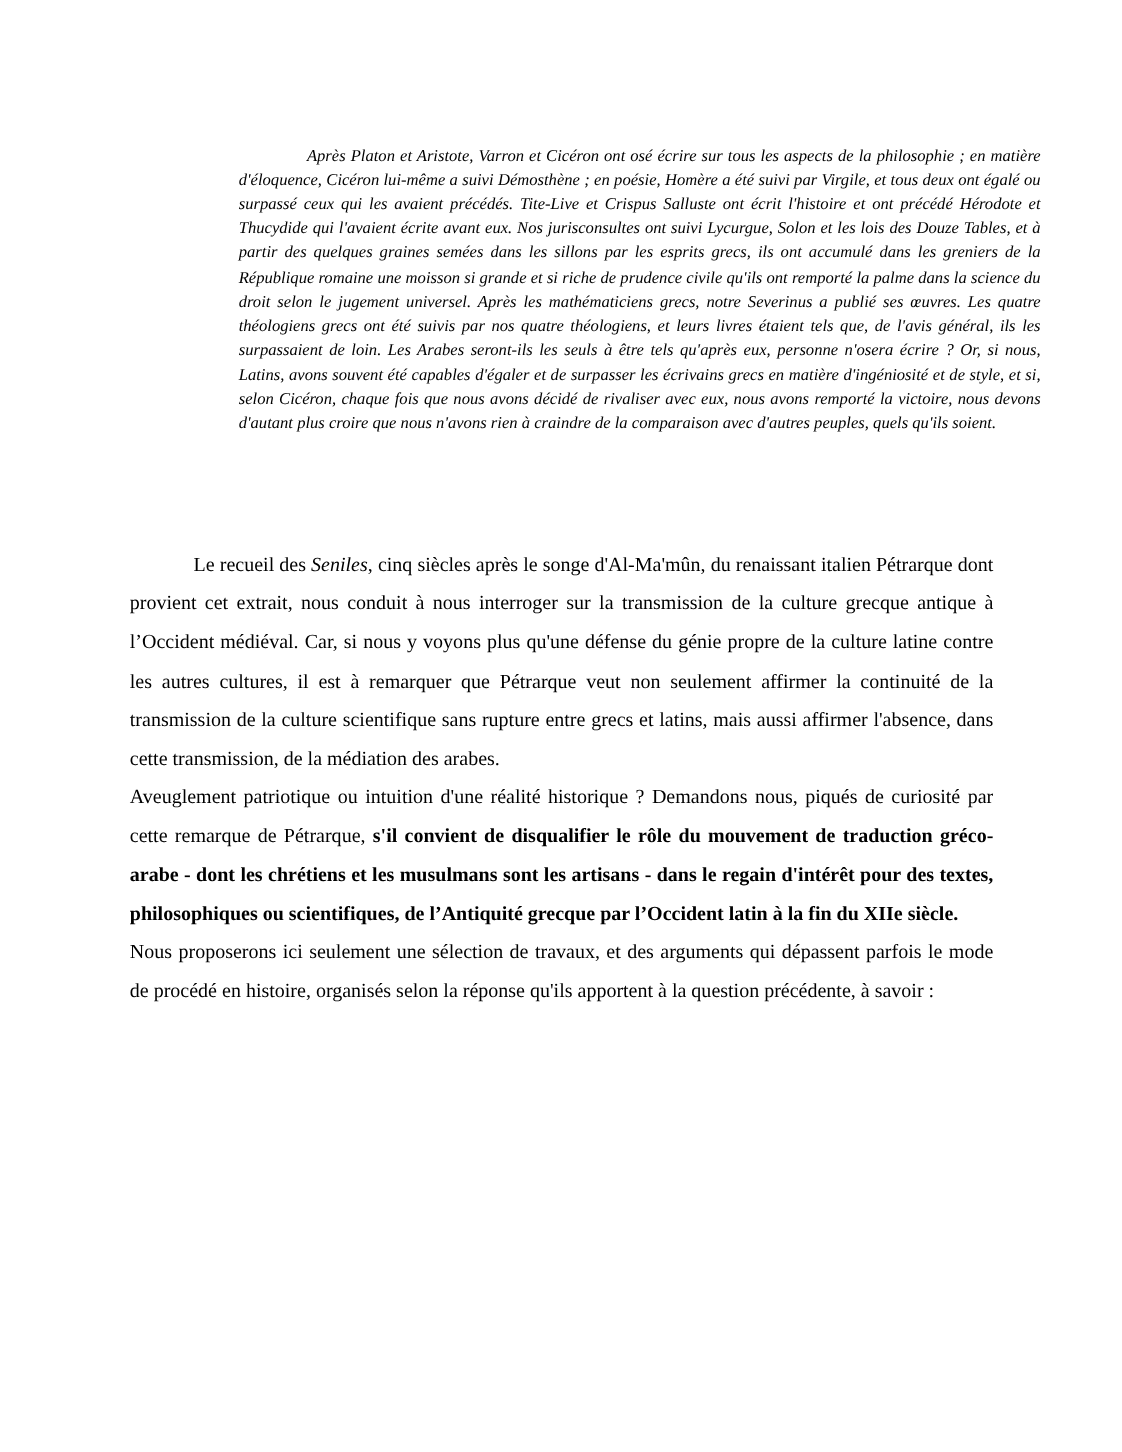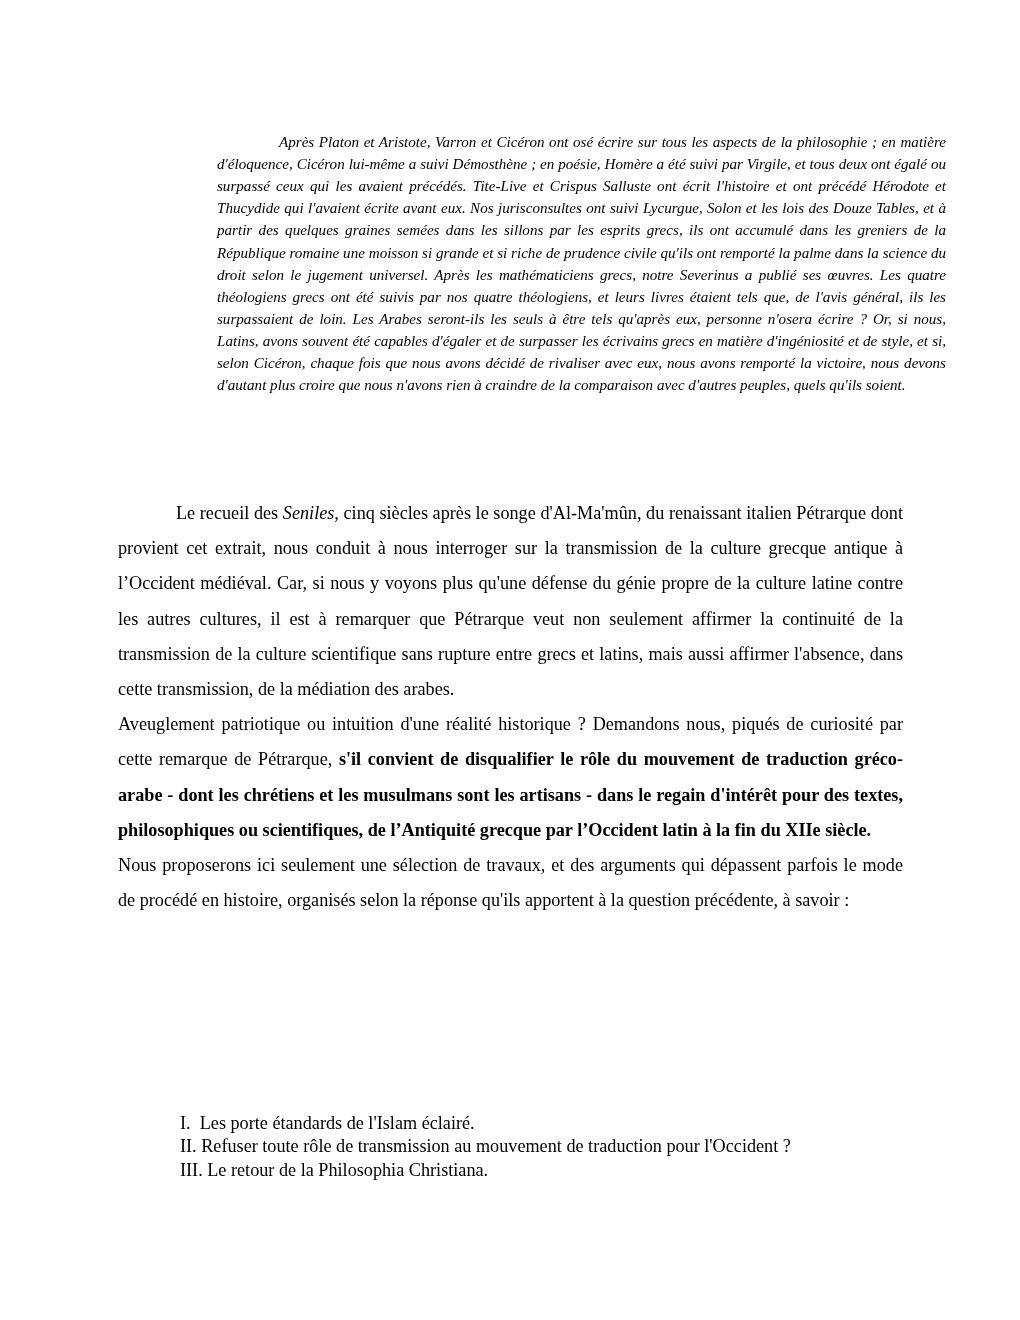--- a/index.html
+++ b/index.html
@@ -90,19 +90,14 @@
   <div class="body-block">
 
     <p class="indented"><span>Le recueil des </span><em>Seniles</em><span>, cinq siècles après le songe d'Al-Ma'mûn, du renaissant italien Pétrarque dont provient cet extrait, nous conduit à nous interroger sur la transmission de la culture grecque antique à l’Occident médiéval. Car, si nous y voyons plus qu'une défense du génie propre de la culture latine contre les autres cultures, il est à remarquer que Pétrarque veut non seulement affirmer la continuité de la transmission de la culture scientifique sans rupture entre grecs et latins, mais aussi affirmer l'absence, dans cette transmission, de la médiation des arabes.</span></p>
 
     <p><span>Aveuglement patriotique ou intuition d'une réalité historique ? Demandons nous, piqués de curiosité par cette remarque de Pétrarque, </span><strong>s'il convient de disqualifier le rôle du mouvement de traduction gréco-arabe - dont les chrétiens et les musulmans sont les artisans - dans le regain d'intérêt pour des textes, philosophiques ou scientifiques, de l’Antiquité grecque par l’Occident latin à la fin du XIIe siècle.</strong></p>
 
 
     <p>Nous proposerons ici seulement une sélection de travaux, et des arguments qui dépassent parfois le mode de procédé en histoire, organisés selon la réponse qu'ils apportent à la question précédente, à savoir :</p>
   </div>
 
-  <div class="list-block">
-    <p class="list-item">I.  Les porte étandards de l'Islam éclairé.</p>
-    <p class="list-item">II. Refuser toute rôle de transmission au mouvement de traduction pour l'Occident ?</p>
-    <p class="list-item">III. Le retour de la Philosophia Christiana.</p>
-  </div>
 
 </div>
 
 </body></html>

